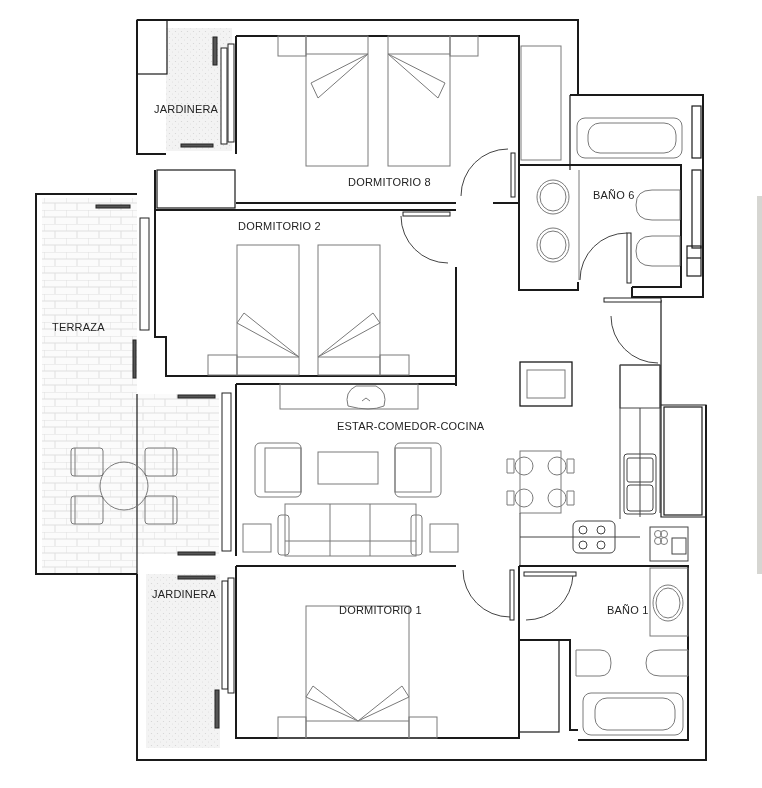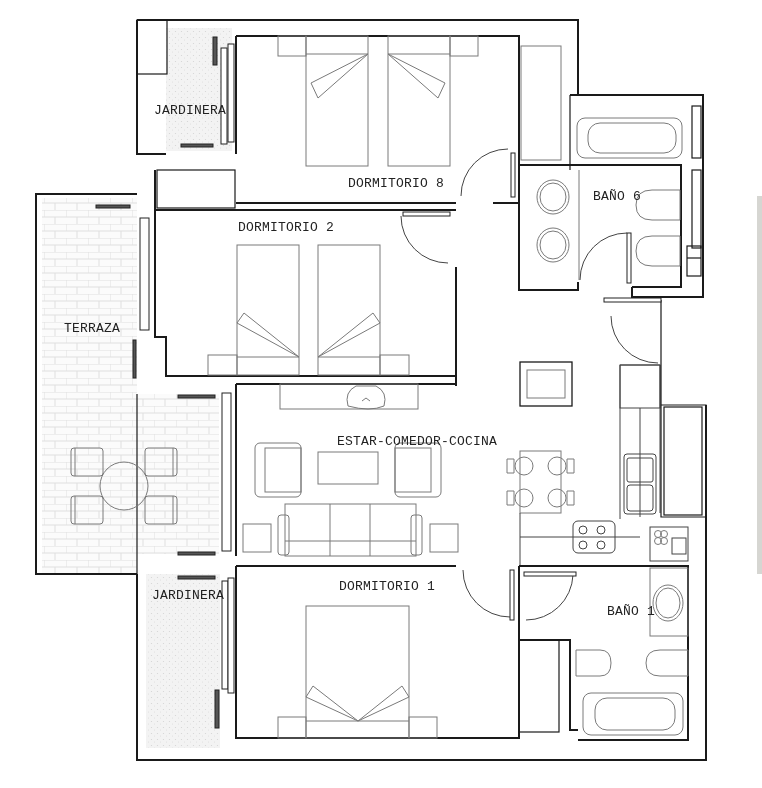--- a/index.html
+++ b/index.html
@@ -4,21 +4,21 @@
 <style>
   html,body{margin:0;padding:0;background:#ffffff;}
   body{width:762px;height:788px;position:relative;overflow:hidden;font-family:"Liberation Sans",sans-serif;}
   #plan{position:absolute;left:0;top:0;width:762px;height:788px;}
   .w{fill:none;stroke:#1a1a1a;stroke-width:2;}
   .wt{fill:none;stroke:#1a1a1a;stroke-width:1.2;}
   .f{fill:none;stroke:#7a7a7a;stroke-width:1;}
   .fd{fill:none;stroke:#444;stroke-width:1;}
   .win{fill:#fff;stroke:#222;stroke-width:1;}
   .winDark{fill:#555;stroke:#222;stroke-width:1;}
-  .lbl{position:absolute;font-size:13px;color:#222;letter-spacing:0.2px;white-space:nowrap;font-family:Liberation Mono, monospace;}
+  .lbl{position:absolute;font-size:11px;color:#222;letter-spacing:0.2px;white-space:nowrap;}
   .edge{position:absolute;left:757px;top:196px;width:5px;height:378px;background:#d6d6d2;}
 </style>
 </head>
 <body>
 
 <svg id="plan" viewBox="0 0 762 788" xmlns="http://www.w3.org/2000/svg">
   <defs>
     <pattern id="tiles" width="22" height="14" patternUnits="userSpaceOnUse">
       <rect width="22" height="14" fill="#fbfbfb"></rect>
       <path d="M0 0H22M0 7H22M0 0V7M11 7V14" stroke="#e0e0e0" stroke-width="1"></path>
@@ -230,19 +230,19 @@
     <path class="fd" d="M463 570A47 47 0 0 0 510 617"></path>
     <rect class="win" x="510" y="570" width="4" height="50"></rect>
     <rect class="win" x="228" y="578" width="6" height="115"></rect>
   </g>
 </svg>
 
 <div class="edge"></div>
 
 <span class="lbl" style="left:348px;top:176px;">DORMITORIO 8</span>
 <span class="lbl" style="left:238px;top:220px;">DORMITORIO 2</span>
-<span class="lbl" style="left:339px;top:579px;">DORMITORIO 1</span>
-<span class="lbl" style="left:337px;top:434px;">ESTAR-COMEDOR-COCINA</span>
+<span class="lbl" style="left:339px;top:604px;">DORMITORIO 1</span>
+<span class="lbl" style="left:337px;top:420px;">ESTAR-COMEDOR-COCINA</span>
 <span class="lbl" style="left:593px;top:189px;">BAÑO 6</span>
 <span class="lbl" style="left:607px;top:604px;text-align:right;">BAÑO 1</span>
-<span class="lbl" style="left:64px;top:321px;">TERRAZA</span>
+<span class="lbl" style="left:52px;top:321px;">TERRAZA</span>
 <span class="lbl" style="left:154px;top:103px;">JARDINERA</span>
 <span class="lbl" style="left:152px;top:588px;">JARDINERA</span>
 
 </body></html>

